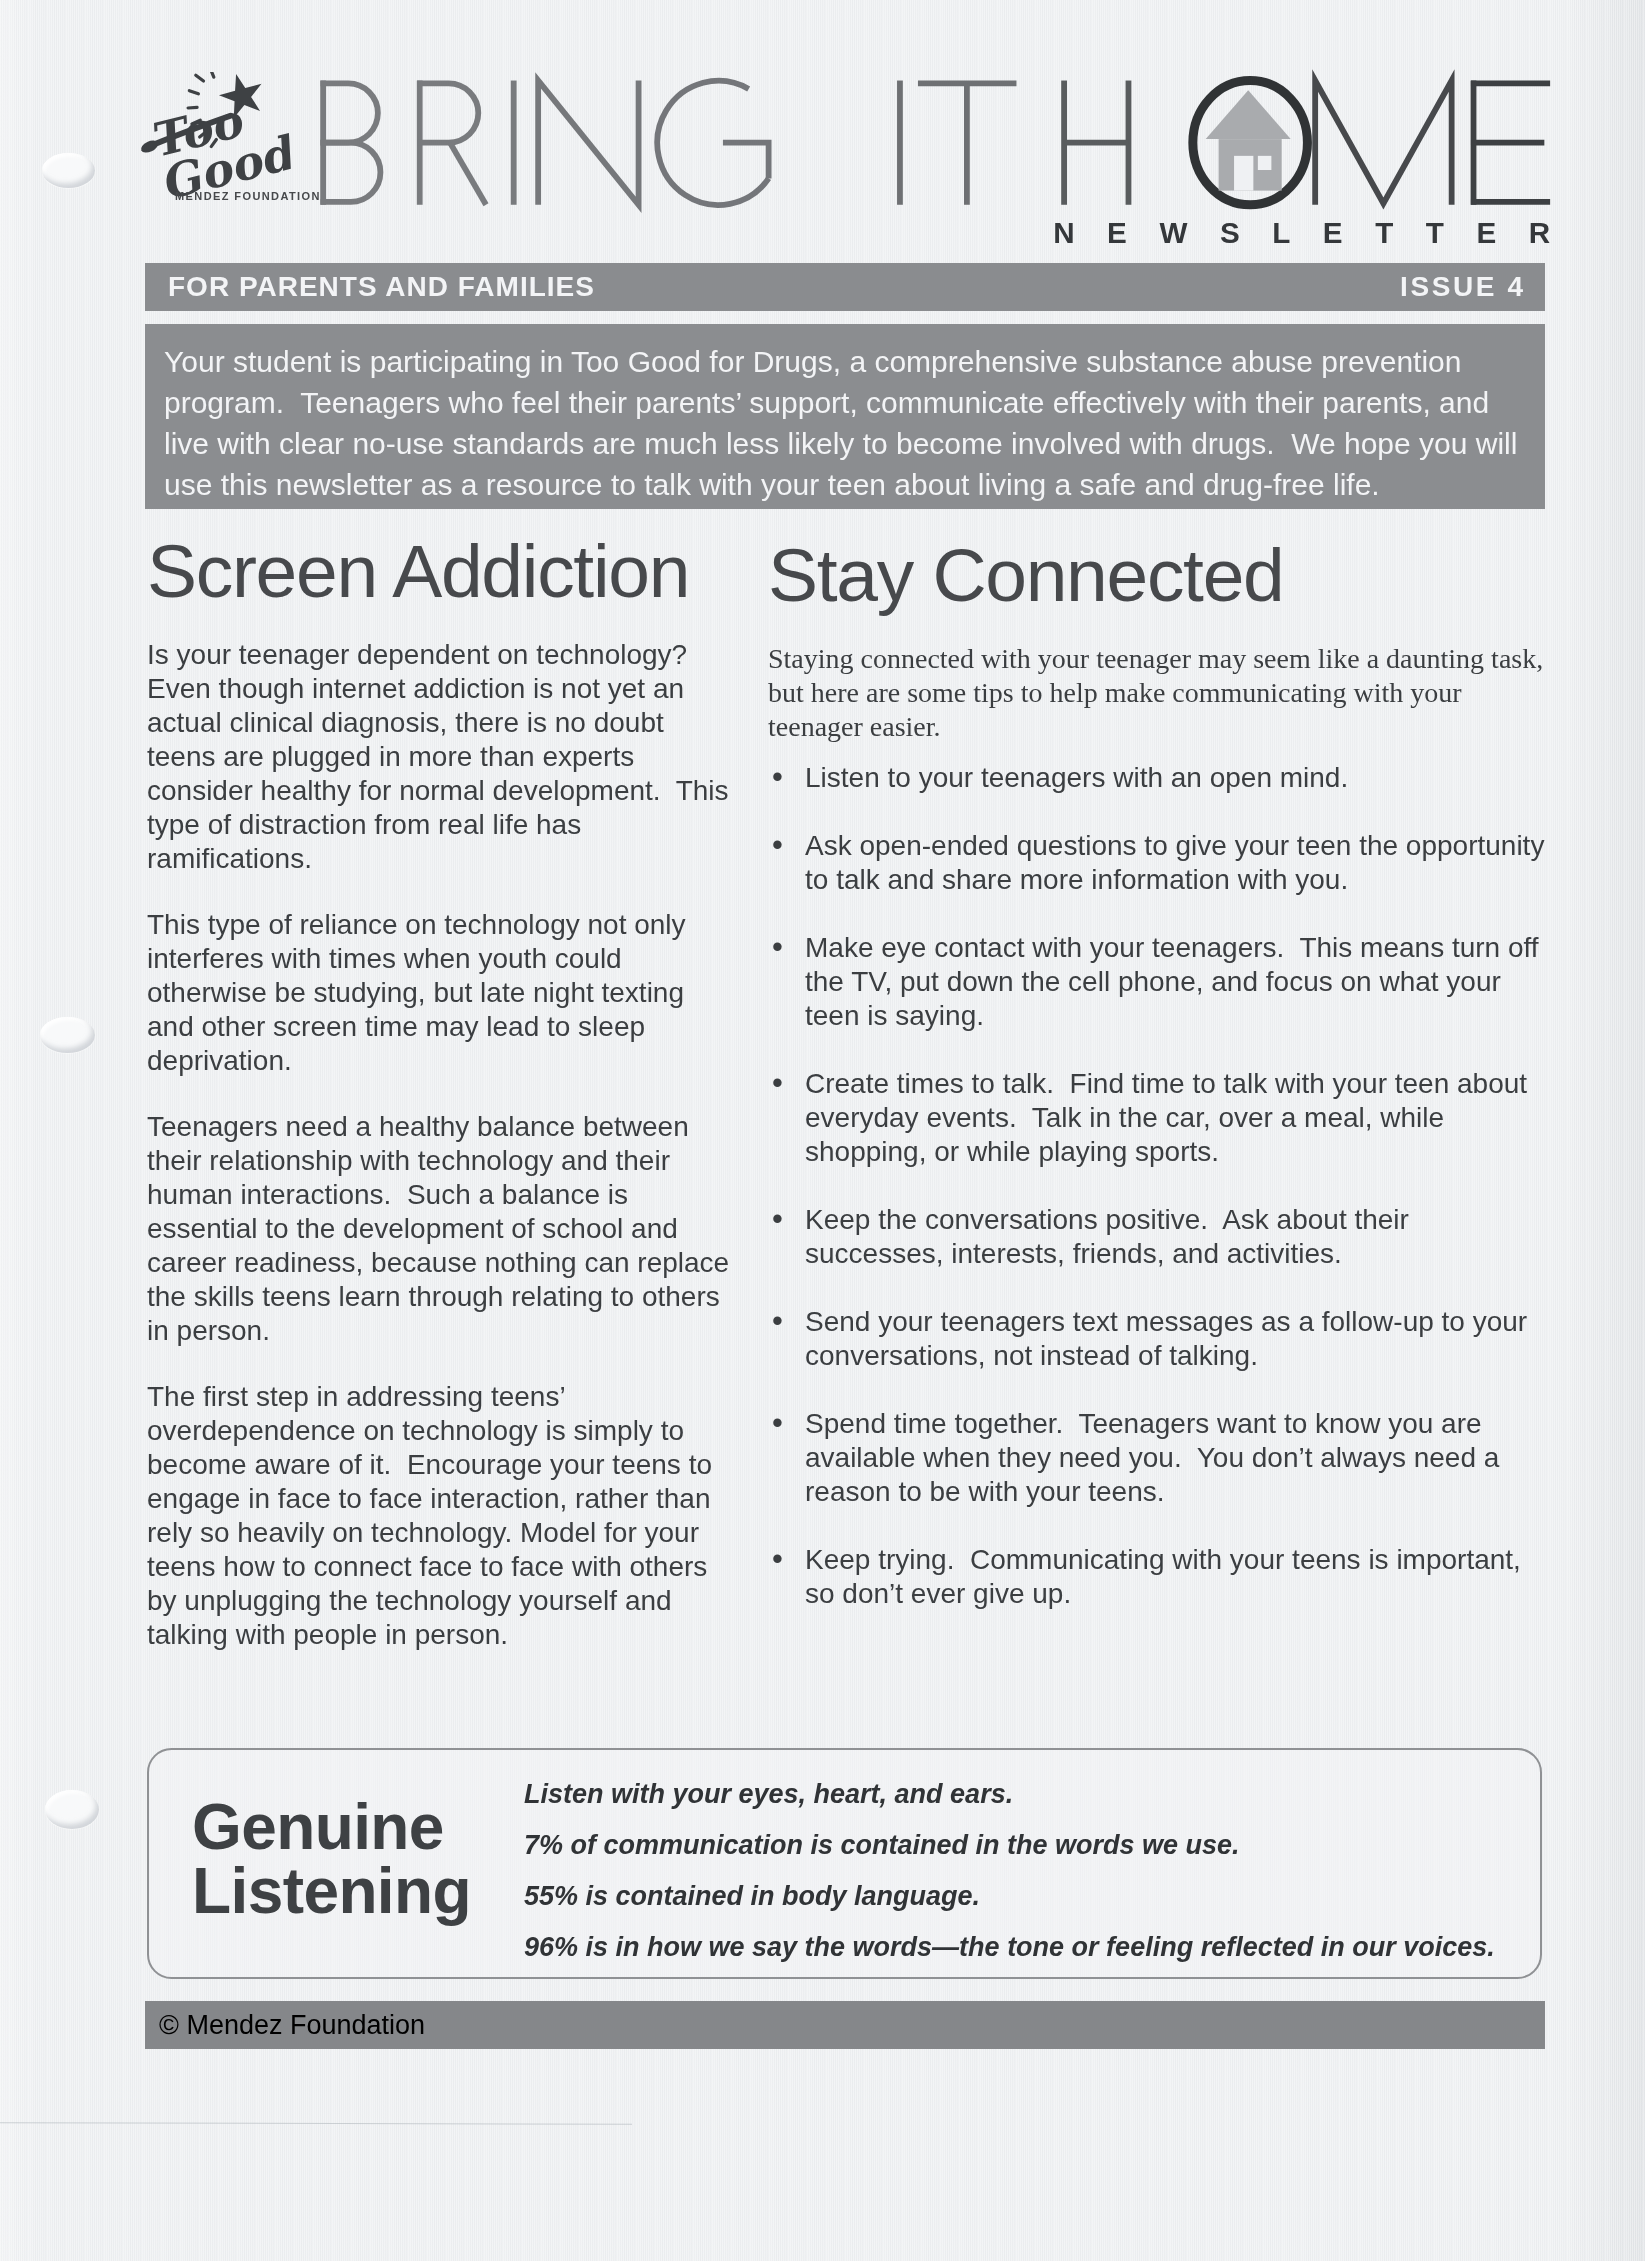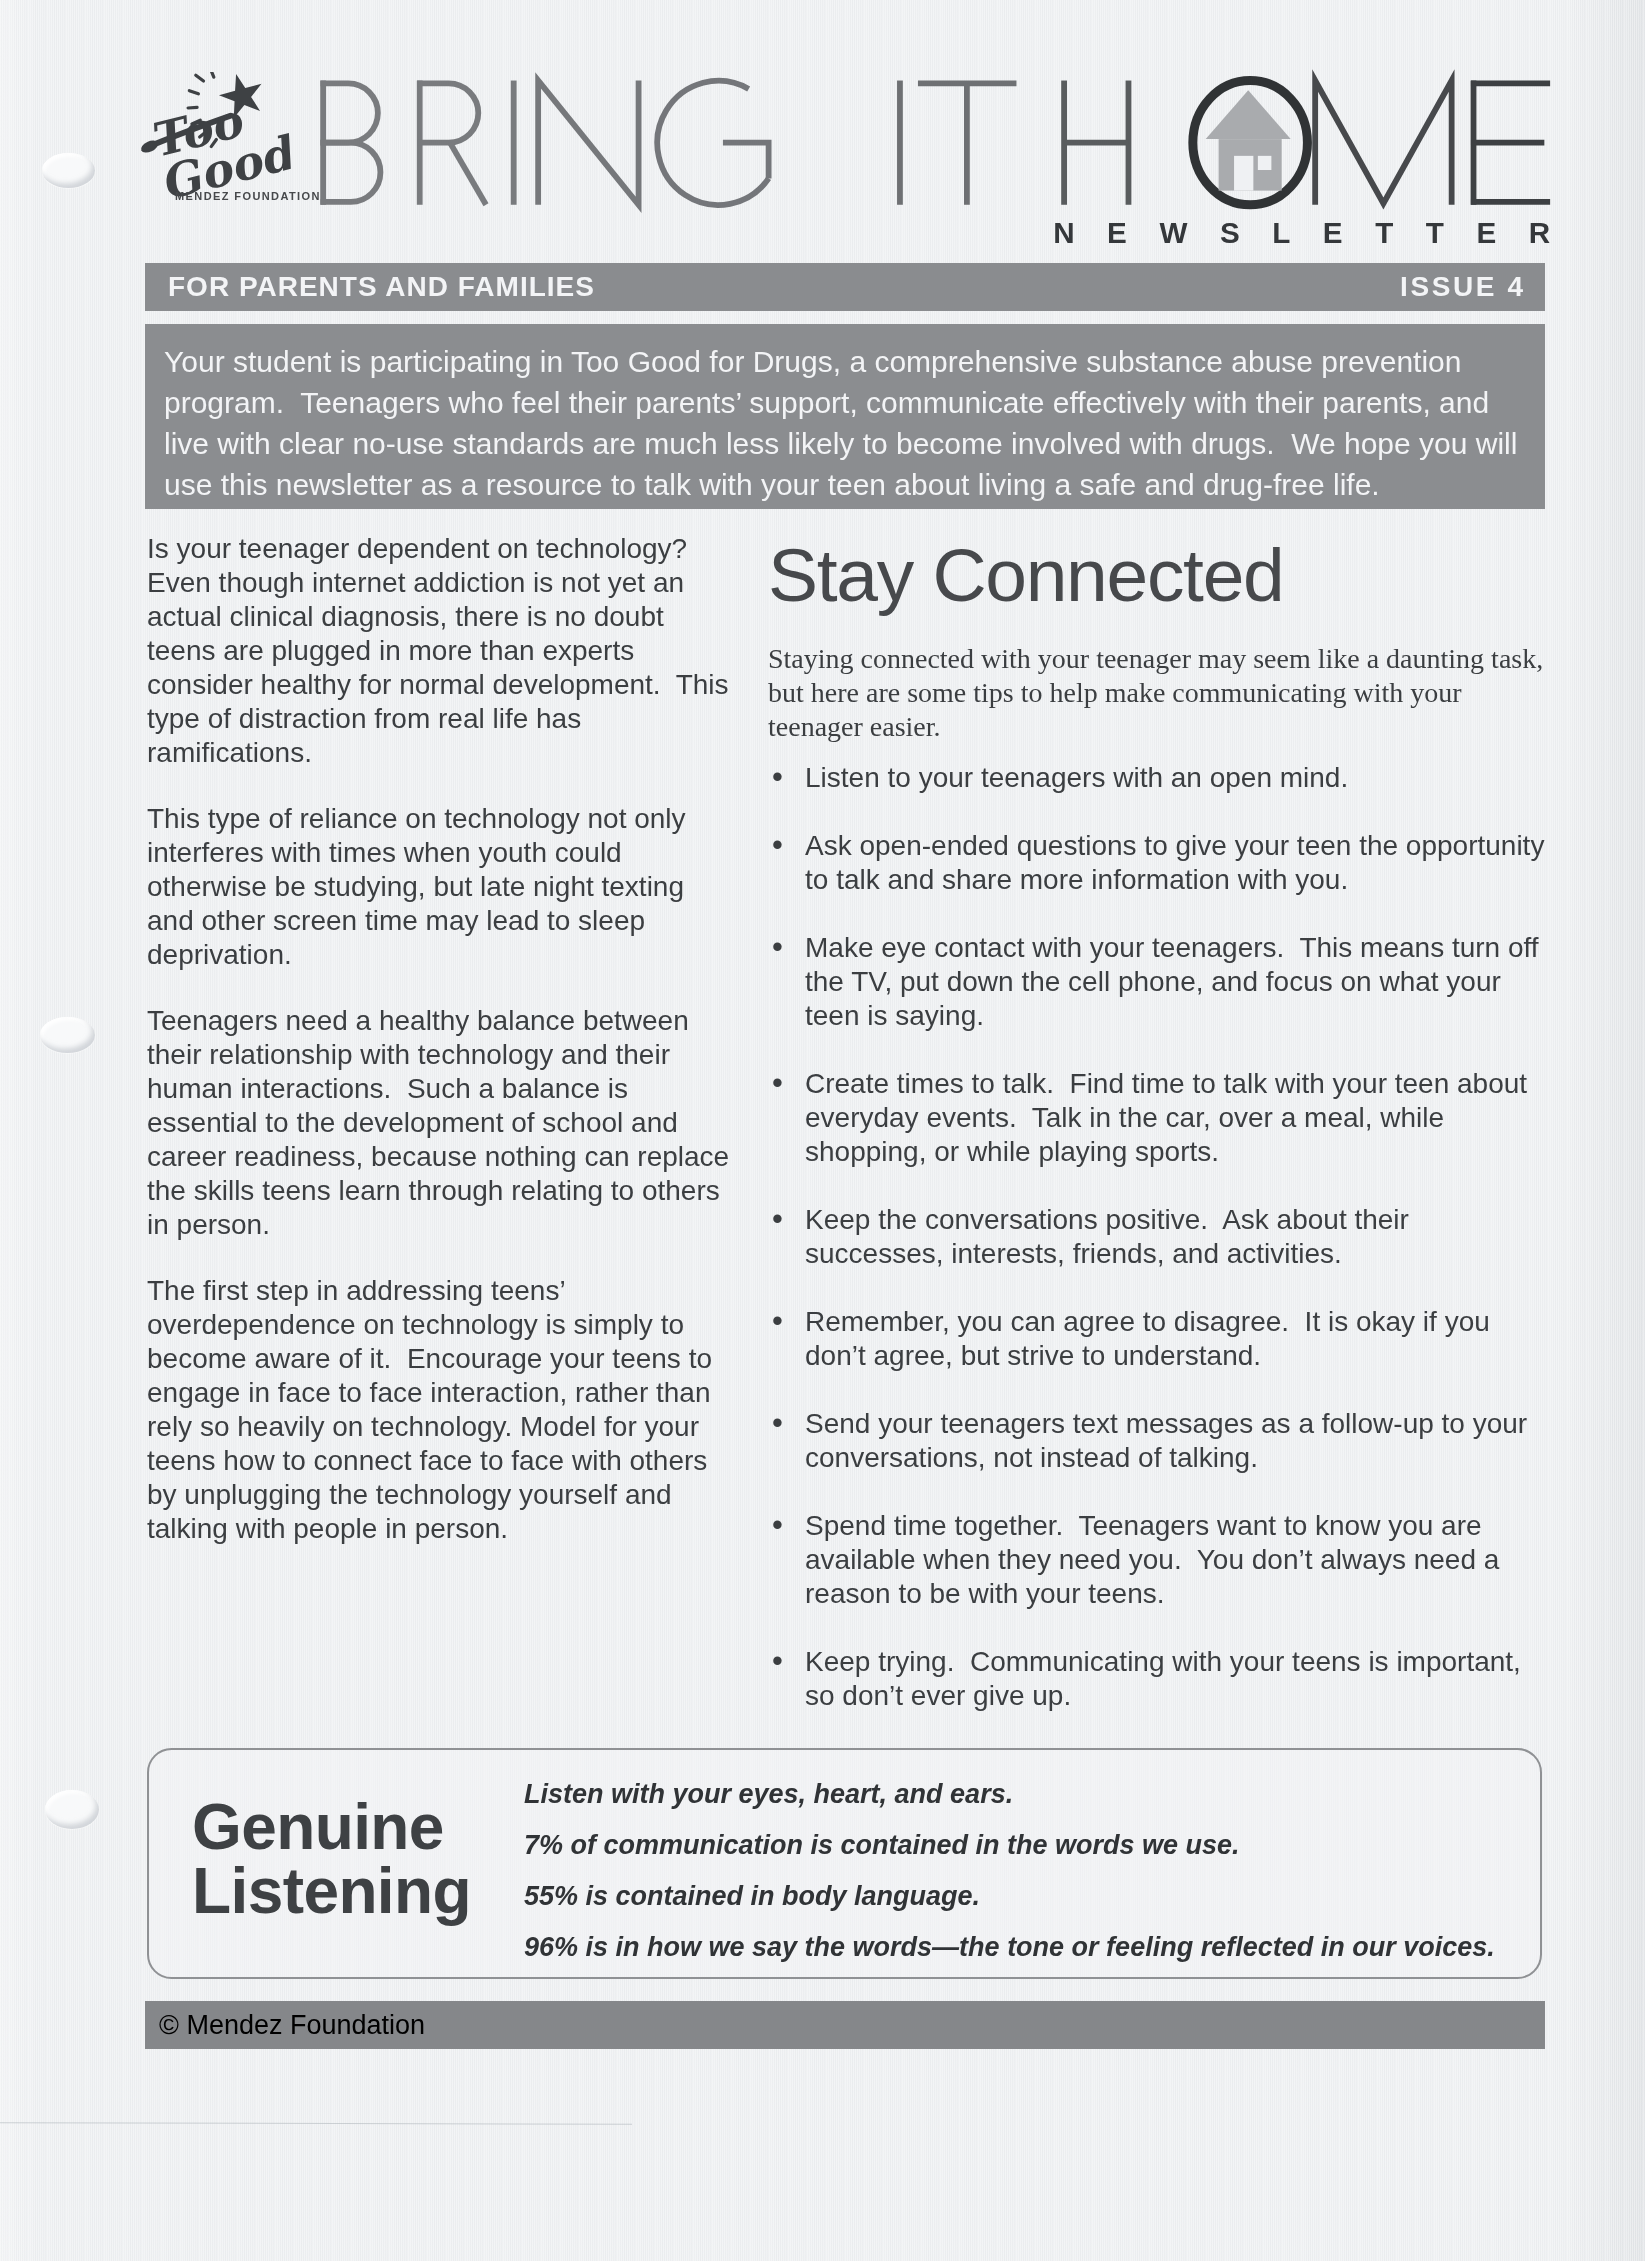--- a/index.html
+++ b/index.html
@@ -177,35 +177,35 @@
   </svg>
 
   <div class="banner">
     <span class="banner-left">FOR PARENTS AND FAMILIES</span>
     <span class="banner-right">ISSUE 4</span>
   </div>
 
   <div class="intro-box">Your student is participating in Too Good for Drugs, a comprehensive substance abuse prevention program.  Teenagers who feel their parents’ support, communicate effectively with their parents, and live with clear no-use standards are much less likely to become involved with drugs.  We hope you will use this newsletter as a resource to talk with your teen about living a safe and drug-free life.</div>
 
   <div class="col-left">
+    <h1 class="article-title">Screen Addiction</h1>
     <p>Is your teenager dependent on technology? Even though internet addiction is not yet an actual clinical diagnosis, there is no doubt teens are plugged in more than experts consider healthy for normal development.  This type of distraction from real life has ramifications.</p>
     <p>This type of reliance on technology not only interferes with times when youth could otherwise be studying, but late night texting and other screen time may lead to sleep deprivation.</p>
     <p>Teenagers need a healthy balance between their relationship with technology and their human interactions.  Such a balance is essential to the development of school and career readiness, because nothing can replace the skills teens learn through relating to others in person.</p>
     <p>The first step in addressing teens’ overdependence on technology is simply to become aware of it.  Encourage your teens to engage in face to face interaction, rather than rely so heavily on technology. Model for your teens how to connect face to face with others by unplugging the technology yourself and talking with people in person.</p>
   </div>
 
   <div class="col-right">
     <h1 class="article-title">Stay Connected</h1>
     <p class="intro">Staying connected with your teenager may seem like a daunting task, but here are some tips to help make communicating with your teenager easier.</p>
     <div class="bullet">Listen to your teenagers with an open mind.</div>
     <div class="bullet">Ask open-ended questions to give your teen the opportunity to talk and share more information with you.</div>
     <div class="bullet">Make eye contact with your teenagers.  This means turn off the TV, put down the cell phone, and focus on what your teen is saying.</div>
     <div class="bullet">Create times to talk.  Find time to talk with your teen about everyday events.  Talk in the car, over a meal, while shopping, or while playing sports.</div>
     <div class="bullet">Keep the conversations positive.  Ask about their successes, interests, friends, and activities.</div>
-    <div class="bullet">Remember, you can agree to disagree.  It is okay if you don’t agree, but strive to understand.</div>
     <div class="bullet">Send your teenagers text messages as a follow-up to your conversations, not instead of talking.</div>
     <div class="bullet">Spend time together.  Teenagers want to know you are available when they need you.  You don’t always need a reason to be with your teens.</div>
     <div class="bullet">Keep trying.  Communicating with your teens is important, so don’t ever give up.</div>
   </div>
 
   <div class="gl-box">
     <div class="gl-title">
       <div>Genuine</div>
       <div>Listening</div>
     </div>

